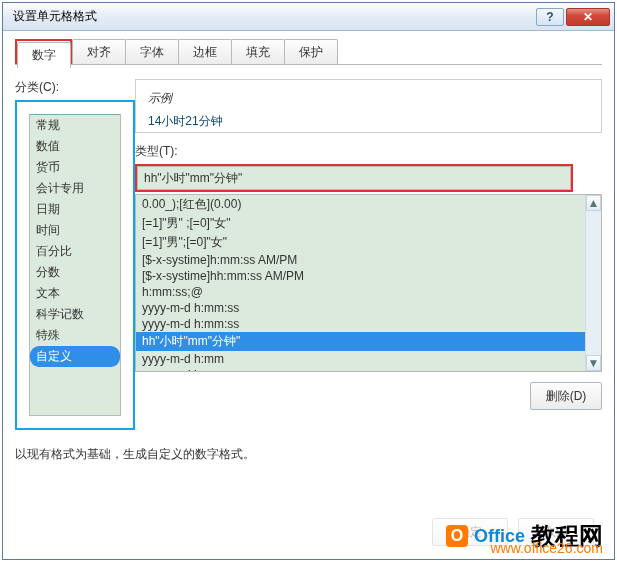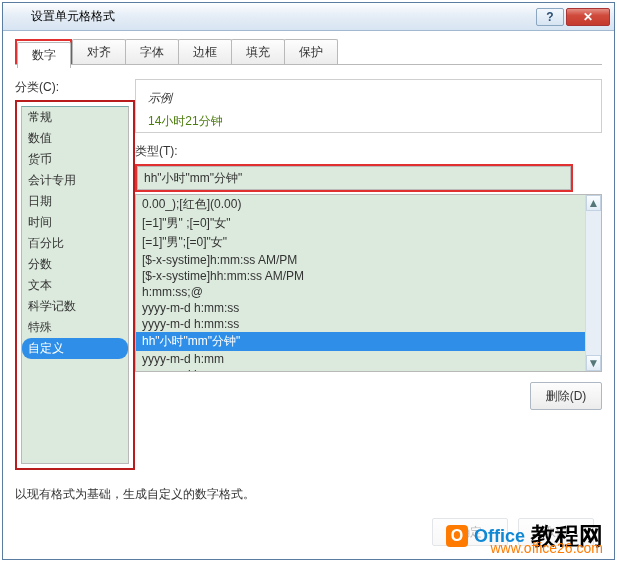--- a/index.html
+++ b/index.html
@@ -1,39 +1,39 @@
 <!DOCTYPE html>
 <html><head>
   <meta charset="utf-8">
   <style>
     * { margin: 0; padding: 0; box-sizing: border-box; font-family: "Microsoft YaHei", "SimSun", Arial, sans-serif; font-size: 12px; }
     body { background: #fff; width: 617px; height: 562px; position: relative; }
     .window { width: 613px; height: 558px; border: 1px solid #5a7ca0; background: #fff; margin: 2px; }
-    .titlebar { height: 28px; background: linear-gradient(#fdfefe, #e6eef7 45%, #d7e4f2); display: flex; align-items: center; padding: 0 4px 0 28px; border-bottom: 1px solid #a0b8d0; }
+    .titlebar { height: 28px; background: linear-gradient(#fdfefe, #e6eef7 45%, #d7e4f2); display: flex; align-items: center; padding: 0 4px 0 10px; border-bottom: 1px solid #a0b8d0; }
     .titlebar-text { flex: 1; color: #000; font-size: 12px; }
     .tb-btns { display: flex; gap: 2px; }
     .tb-btn { width: 28px; height: 18px; border: 1px solid #8aa6c1; border-radius: 2px; display: flex; align-items: center; justify-content: center; background: linear-gradient(#f2f7fc, #d6e4f2); color: #2b4e73; font-weight: bold; cursor: pointer; }
     .tb-btn.close { width: 44px; background: linear-gradient(#e48e84, #d14b3d 40%, #c43a2c); border-color: #a33; color: #fff; }
     .content { padding: 8px 12px; }
     .tabs { display: flex; border-bottom: 1px solid #b9b9b9; height: 26px; }
     .tab { padding: 4px 14px; border: 1px solid #b9b9b9; border-bottom: none; margin-right: -1px; background: linear-gradient(#fdfdfd, #ececec); color: #333; cursor: pointer; display: flex; align-items: center; border-radius: 2px 2px 0 0; }
     .tab.first { border-top: 1px solid #b9b9b9; }
     .tab.active { background: #fff; position: relative; top: 1px; z-index: 2; }
     .red-box { border: 2px solid #e03030; display: inline-block; }
     .main-row { display: flex; margin-top: 14px; }
     .left-col { width: 120px; }
     .right-col { flex: 1; }
     .lbl { margin-bottom: 4px; display: block; color: #333; }
-    .category-box { border: 2px solid #b91c1c ; padding: 4px; height: 370px; }
+    .category-box { border: 2px solid #0ea5e9 ; padding: 12px; height: 330px; }
     .category-list { list-style: none; background: #dceadd; height: 100%; overflow: hidden; border: 1px solid #b9b9b9; border-top: 1px solid #7aa; }
     .category-list li { padding: 2px 6px; color: #333; cursor: pointer; }
     .category-list li.selected { background: #2f8fe8; color: #fff; border-radius: 9px; }
     .sample-box { border: 1px solid #cfcfcf; padding: 10px 12px; height: 54px; }
     .sample-title { color: #333; margin-bottom: 6px; font-style: italic; }
-    .sample-val { color: #4d7c0f; font-size: 12px; }
+    .sample-val { color: #0c4a6e; font-size: 12px; }
     .type-lbl { margin: 10px 0 4px; display: block; }
     .type-input-wrap { border: 2px solid #e03030; display: inline-block; }
     .type-input { width: 434px; border: 1px solid #b9b9b9; background: #dceadd; color: #333; padding: 4px 6px; font-family: inherit; font-size: 12px; }
     .type-list-wrap { border: 1px solid #b9b9b9; margin-top: 2px; height: 178px; display: flex; }
     .type-list { list-style: none; background: #dceadd; flex: 1; overflow: hidden; }
     .type-list li { padding: 1px 6px; color: #333; cursor: pointer; }
     .type-list li.selected { background: #2f8fe8; color: #fff; }
     .vscroll { width: 16px; background: #eef3f8; border-left: 1px solid #d4dbe4; display: flex; flex-direction: column; }
     .vscroll .arrow { height: 16px; display: flex; align-items: center; justify-content: center; color: #577; background: linear-gradient(#fafdff,#e2ecf6); border: 1px solid #c2d2e2; cursor: pointer; }
     .vscroll .track { flex: 1; background: #e8eef6; }

